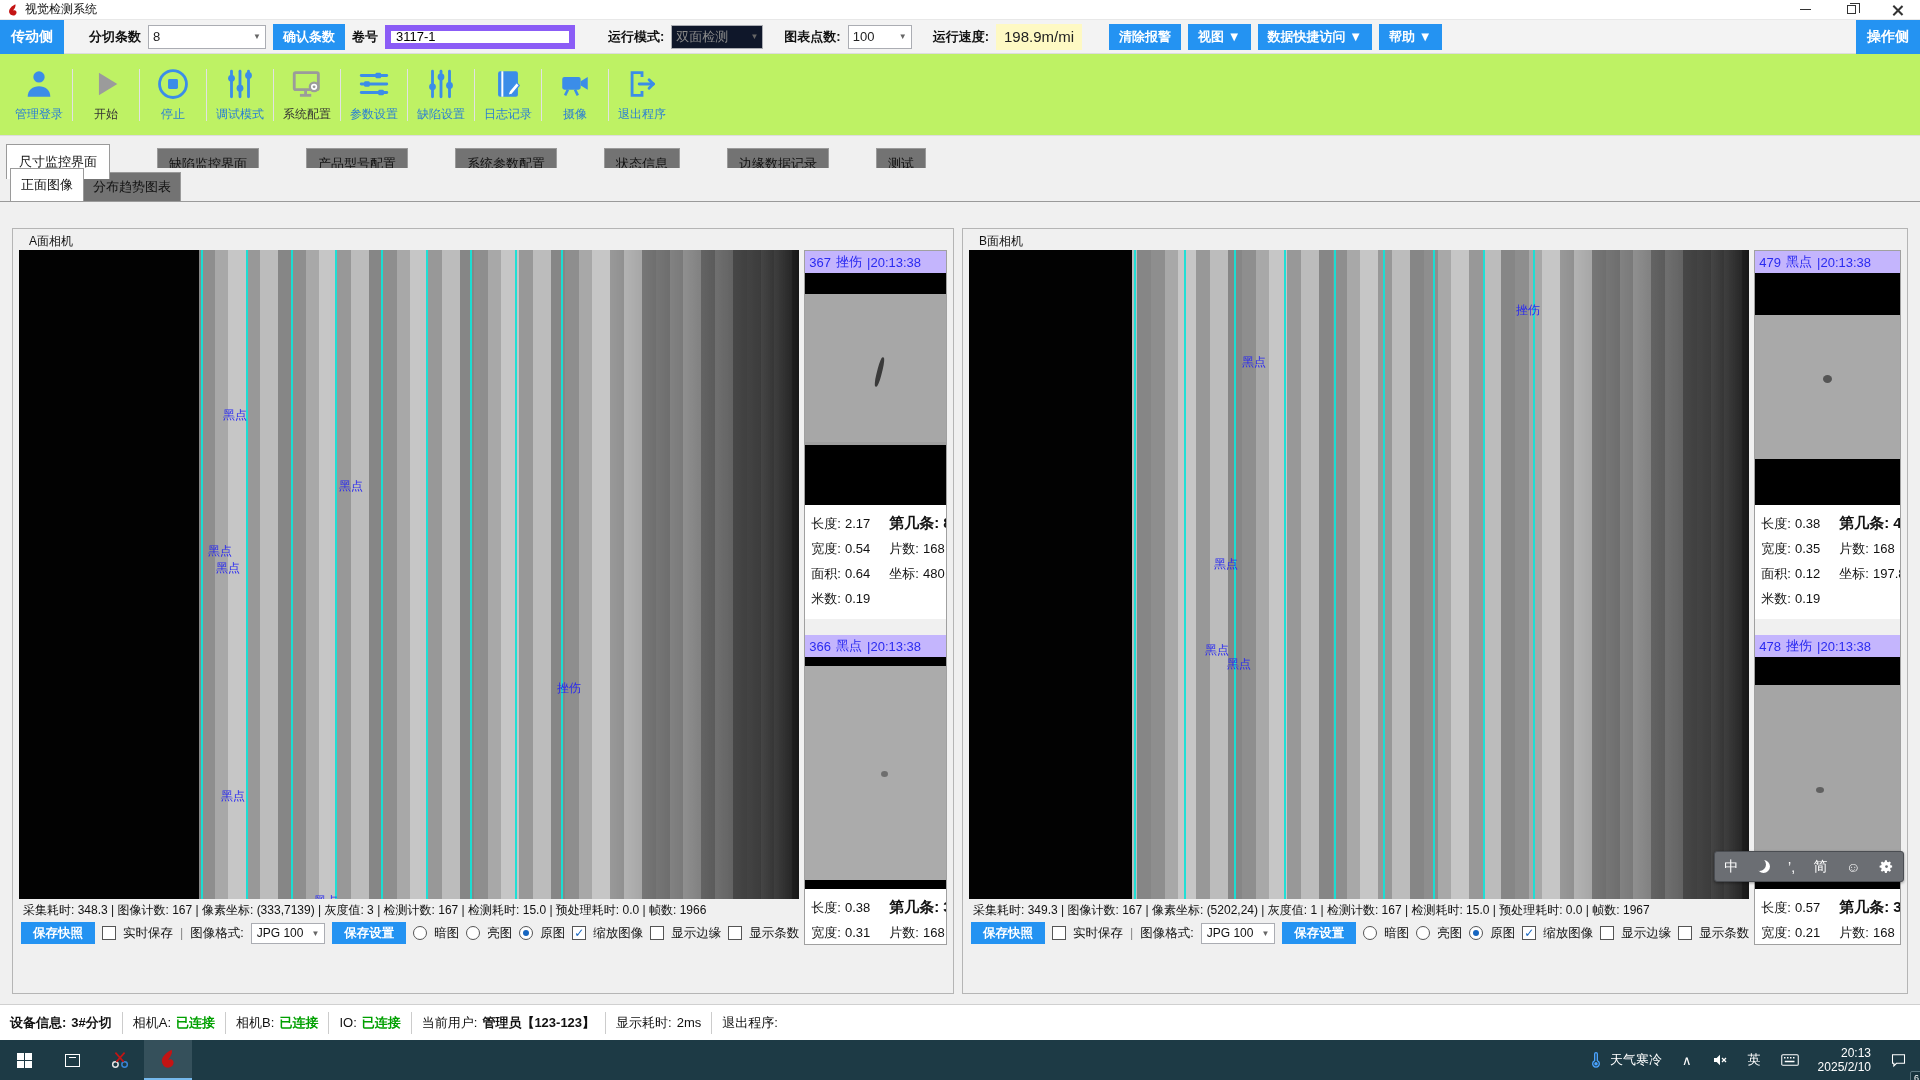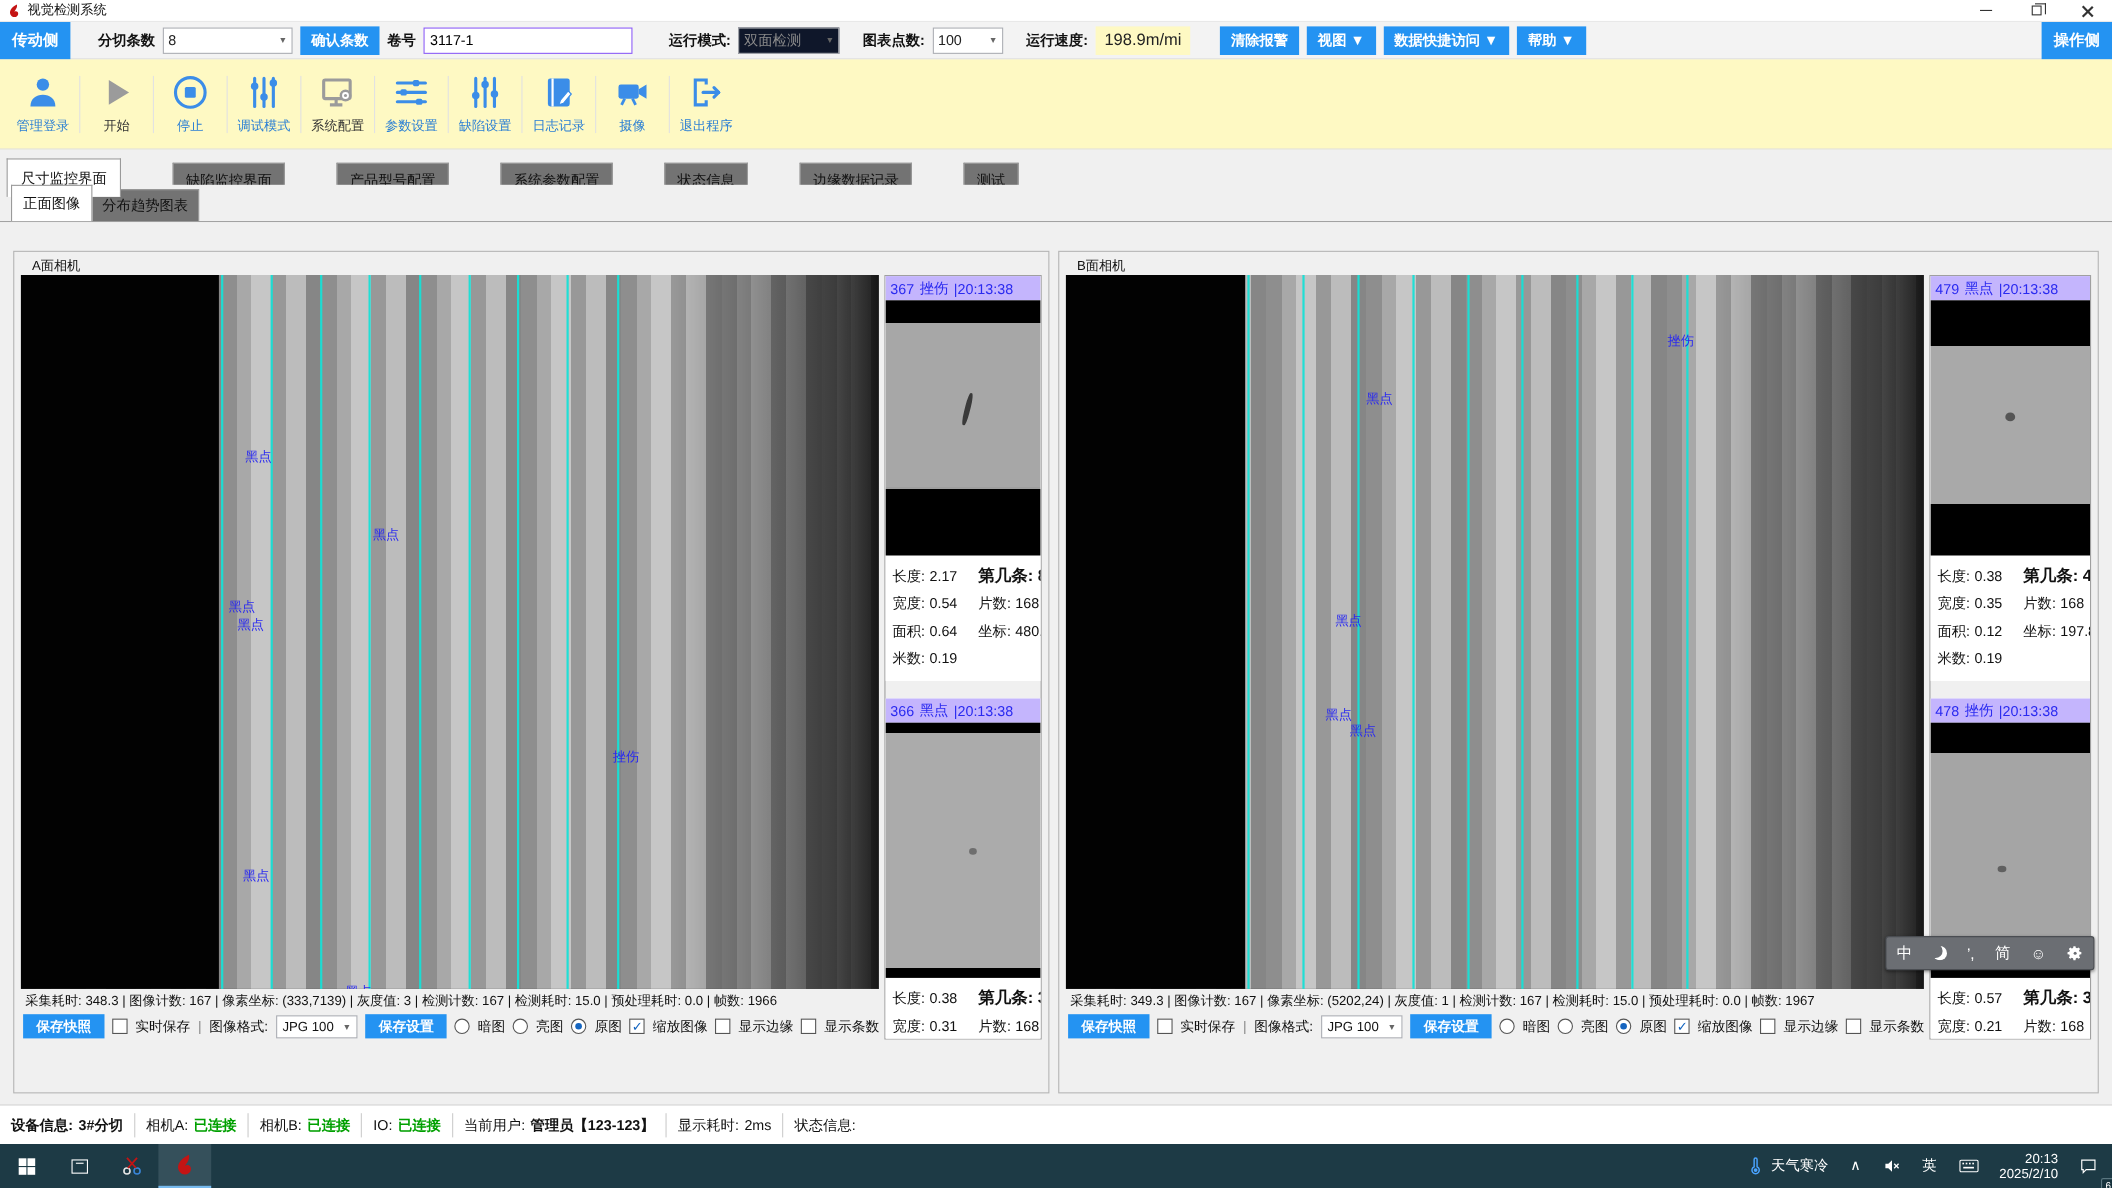--- a/index.html
+++ b/index.html
@@ -20,25 +20,25 @@
   .glyph-close::before { transform:rotate(45deg);} .glyph-close::after { transform:rotate(-45deg);}
 
   
   .toolbar { position:absolute; top:20px; left:0; right:0; height:34px; background:#f3f3f3; border-bottom:1px solid #ddd; display:flex; align-items:center; gap:7px; font-size:13px; }
   .btn-blue { background:#2493f2; color:#fff; border:none; font-size:13px; font-weight:bold; padding:0 10px; height:26px; display:inline-flex; align-items:center; justify-content:center; cursor:pointer; font-family:inherit; }
   .btn-side { height:34px; padding:0 11px; font-size:14px; }
   .lbl-b { font-weight:bold; color:#111; }
   .combo { background:#fff; border:1px solid #abadb3; height:24px; display:inline-flex; align-items:center; justify-content:space-between; padding:0 4px; font-size:13px; color:#222; }
   .combo .arr { font-size:8px; color:#666; margin-left:6px; }
   .combo.dis { background:#0f172a; color:#8a8a8a; }
-  input.textbox { border:1px solid #8b5cf6; height:24px; padding:0 5px; font-size:13px; font-family:inherit; }
+  input.textbox { border:6px solid #8b5cf6; height:24px; padding:0 5px; font-size:13px; font-family:inherit; }
   .speed-box { background:#fef9c3; height:26px; display:inline-flex; align-items:center; padding:0 8px; font-size:15px; color:#222; }
 
   
-  .ribbon { position:absolute; top:54px; left:0; right:0; height:82px; background:#fef9c3; border-bottom:1px solid #ddd; display:flex; align-items:center; padding-left:6px; }
+  .ribbon { position:absolute; top:54px; left:0; right:0; height:82px; background:#bef264; border-bottom:1px solid #ddd; display:flex; align-items:center; padding-left:6px; }
   .rib-item { width:66px; height:72px; display:flex; flex-direction:column; align-items:center; justify-content:center; gap:5px; cursor:pointer; }
   .rib-item .lab { font-size:12px; color:#2b7fd4; white-space:nowrap; }
   .rib-item.off .lab { color:#333; }
   .rib-sep { width:1px; height:52px; background:#e2e2e2; }
 
   
   .tabs1 { position:absolute; top:136px; left:0; right:0; height:44px; border-bottom:1px solid #9a9a9a; display:flex; align-items:flex-end; padding-left:6px; background:#f0f0f0;gap:48px; }
   .tabs2 { position:absolute; top:168px; left:0; right:0; height:34px; border-bottom:1px solid #9a9a9a; display:flex; align-items:flex-end; padding-left:10px; background:#f0f0f0; }
   .tab { font-size:13px; color:#111; background:#737373; border:1px solid #9a9a9a; border-bottom:none; padding:6px 11px; margin-right:-1px; cursor:pointer; }
   .tab.active { background:#fff; padding:8px 12px; position:relative; z-index:2; }
@@ -599,21 +599,21 @@
     </div>
     <div class="sb-item">
       <span>当前用户:</span>
       <span class="bold">管理员【123-123】</span>
     </div>
     <div class="sb-item">
       <span>显示耗时:</span>
       <span>2ms</span>
     </div>
     <div class="sb-item">
-      <span>状态信息:</span>
+      <span>退出程序:</span>
     </div>
   </div>
 
   <div class="taskbar">
     <div class="tb-btn">
       <span class="win-logo">
           <i></i>
           <i></i>
           <i></i>
           <i></i>

